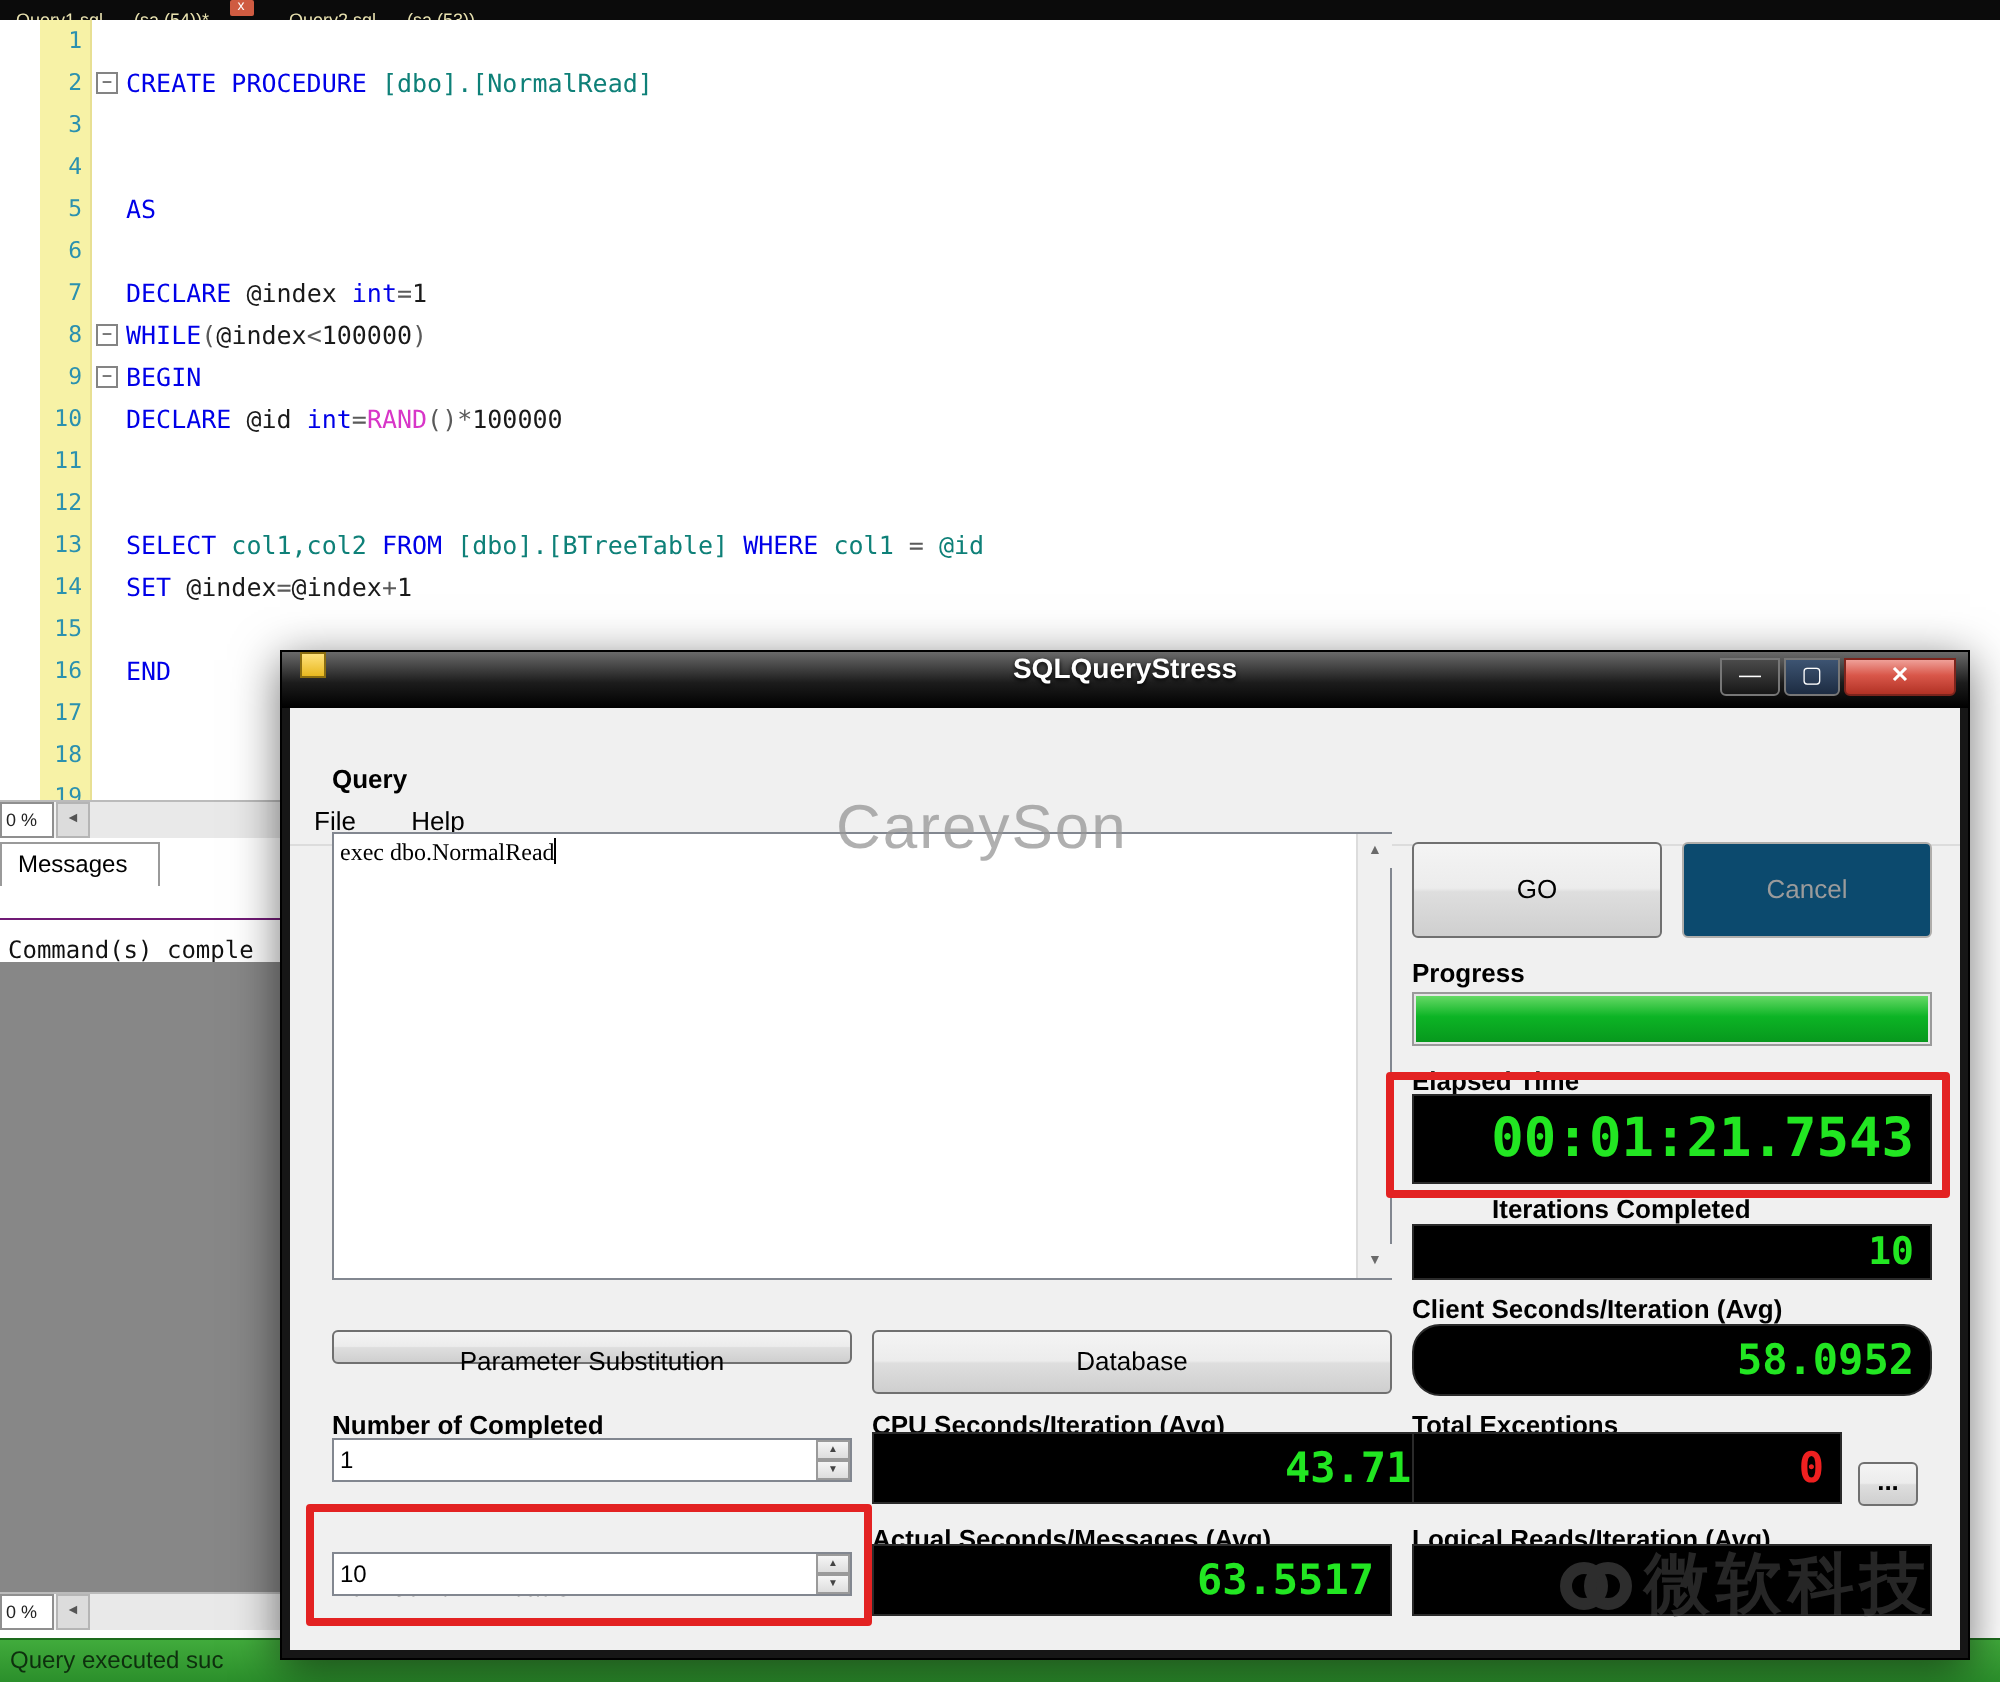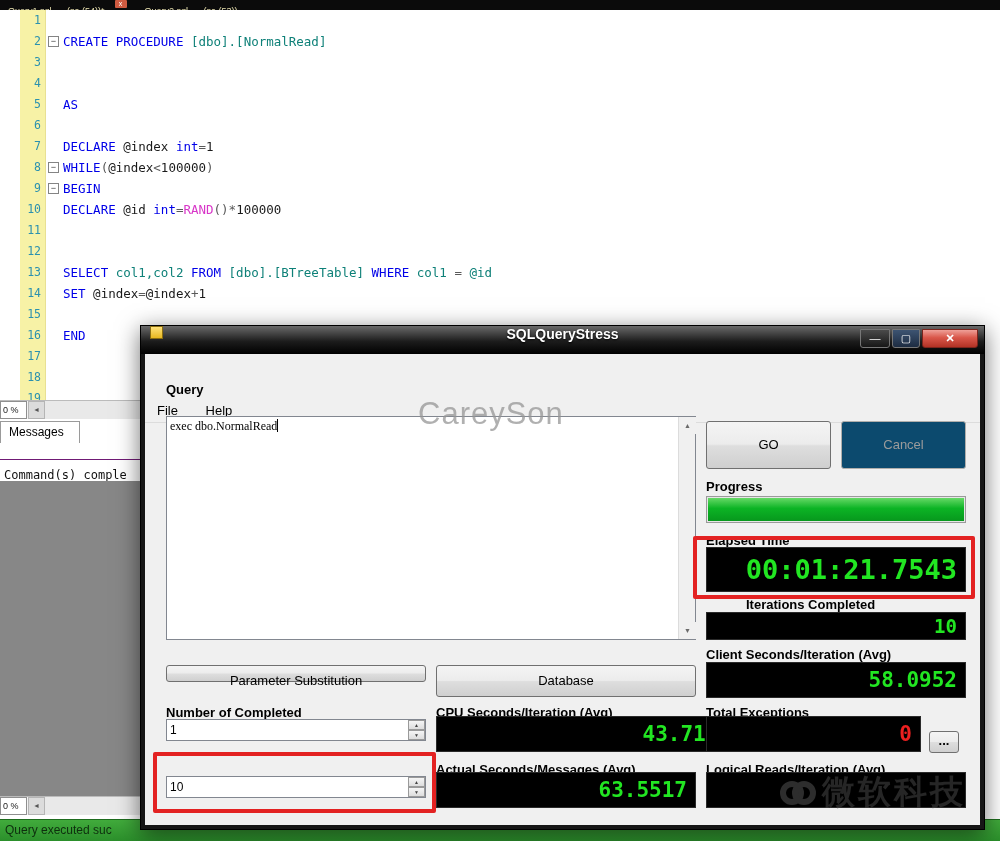--- a/index.html
+++ b/index.html
@@ -69,21 +69,21 @@
   .btn-param { left:25px; top:339px; width:260px; height:17px; line-height:30px; }
   .btn-db { left:295px; top:339px; width:260px; height:32px; line-height:30px; }
   .btn-more { left:788px; top:405px; width:30px; height:22px; line-height:18px; font-weight:bold; }
 
   .progress { position:absolute; left:565px; top:170px; width:260px; height:27px; border:1px solid #9a9a9a; background:#e6e6e6; padding:1px; }
   .progress .fill { width:100%; height:100%; background:linear-gradient(#66d966,#0cb425 45%,#07981d); }
 
   .lcd { position:absolute; background:#000; border:1px solid #2a2a2a; font-family:"DejaVu Sans Mono", monospace; font-weight:bold; color:#22e622; text-align:right; overflow:hidden; }
   .lcd-elapsed { left:565px; top:221px; width:260px; height:45px; font-size:27px; line-height:43px; padding-right:8px; }
   .lcd-iter { left:565px; top:286px; width:260px; height:28px; font-size:19px; line-height:26px; padding-right:8px; }
-  .lcd-client { left:565px; top:336px; width:260px; height:36px; font-size:21px; line-height:34px; padding-right:8px; }
+  .lcd-client { left:565px; top:336px; width:260px; height:36px; font-size:21px; line-height:34px; padding-right:8px;border-radius:14px; }
   .lcd-cpu { left:295px; top:390px; width:304px; height:36px; font-size:21px; line-height:34px; padding-right:8px; }
   .lcd-exc { left:565px; top:390px; width:215px; height:36px; font-size:21px; line-height:34px; padding-right:8px; color:#ee2020; }
   .lcd-actual { left:295px; top:446px; width:260px; height:36px; font-size:21px; line-height:34px; padding-right:8px; }
   .lcd-logical { left:565px; top:446px; width:260px; height:36px; font-size:21px; line-height:34px; padding-right:8px; }
 
   .spin { position:absolute; width:260px; height:22px; background:#fff; border:1px solid #828790; }
   .spin input { position:absolute; left:3px; top:1px; width:232px; height:18px; border:none; outline:none; font-size:12px; font-family:"Liberation Sans",sans-serif; color:#000; background:transparent; }
   .spin .btns { position:absolute; right:0; top:0; width:17px; height:100%; }
   .spin .sb { position:absolute; left:0; width:17px; height:10px; background:linear-gradient(#f5f5f5,#ddd); border:1px solid #9a9a9a; font-size:5px; line-height:8px; text-align:center; color:#444; }
   .spin .sb.up { top:0; } .spin .sb.dn { bottom:0; }

